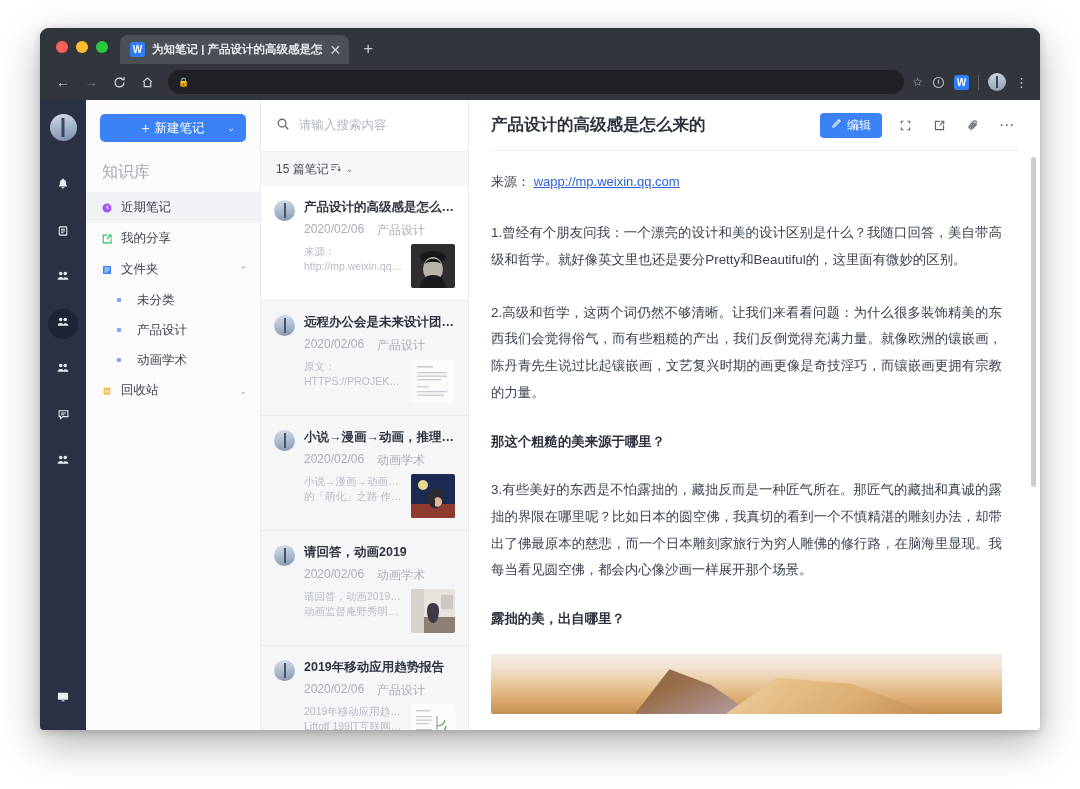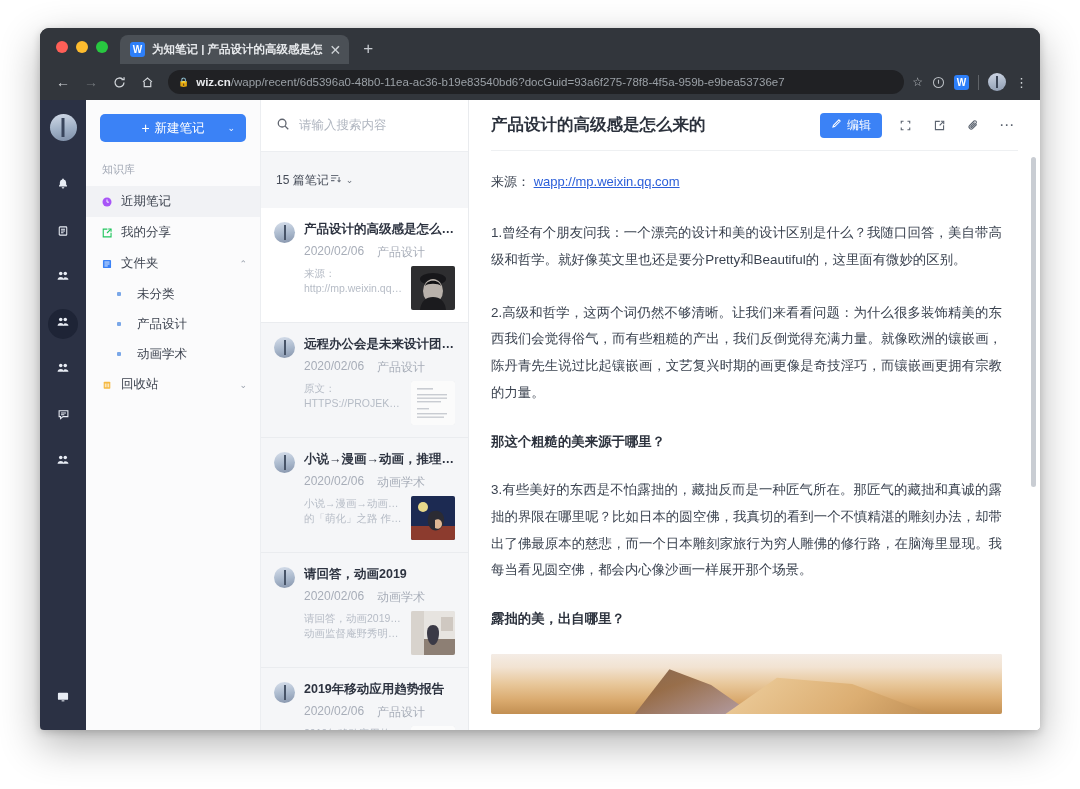--- a/index.html
+++ b/index.html
@@ -83,33 +83,33 @@
 
   
   .sidebar { width: 175px; background: #fbfbfc; border-right: 1px solid #eceef1; padding: 14px 0 0 0; flex: 0 0 auto; }
   .newnote {
     margin: 0 14px 20px 14px; height: 28px; background: #3b82f6; border-radius: 5px;
     display: flex; align-items: center; justify-content: center; gap: 5px;
     color: #fff; font-size: 12.5px; position: relative;
   }
   .newnote .plus { font-size: 14px; font-weight: 500; }
   .newnote .chev { position: absolute; right: 11px; font-size: 9px; opacity: .92; }
-  .kb-label { padding: 0 16px; font-size: 11px; color: #a2a8b4; margin-bottom: 9px; }
+  .kb-label { padding: 0 16px; font-size: 16px; color: #a2a8b4; margin-bottom: 9px; }
   .nav-item { height: 31px; display: flex; align-items: center; padding: 0 14px; gap: 8px;
               font-size: 12.5px; color: #3e4450; position: relative; }
   .nav-item.active { background: #f1f2f5; }
   .nav-ico { width: 13px; height: 13px; display: flex; align-items: center; justify-content: center; flex: 0 0 auto; }
   .nav-chev { position: absolute; right: 13px; font-size: 9px; color: #9aa1ad; }
   .sub-item { height: 30px; display: flex; align-items: center; padding: 0 14px 0 31px; gap: 16px;
               font-size: 12.5px; color: #3e4450; }
   .dot-sq { width: 4px; height: 4px; background: #7aa7e8; border-radius: 1px; flex: 0 0 auto; }
 
   
   .notelist { width: 208px; background: #f5f6f8; border-right: 1px solid #e9ebee; flex: 0 0 auto;
-              display: flex; flex-direction: column; gap: 11px; }
+              display: flex; flex-direction: column; }
   .searchbar { height: 52px; background: #fff; display: flex; align-items: center; gap: 9px; padding: 0 15px;
                border-bottom: 1px solid #eceef1; flex: 0 0 auto; }
   .search-ph { font-size: 12.5px; color: #b0b6c0; }
   .list-head { height: 34px; display: flex; align-items: center; justify-content: flex-start;
                padding: 0 13px 0 15px; background: #f5f6f8; flex: 0 0 auto; }
   .list-count { font-size: 12px; color: #464c58; }
   .sort-wrap { display: flex; align-items: center; gap: 4px; color: #6b717c; }
   .notes-scroll { flex: 1; overflow: hidden; }
   .note-item { padding: 13px 13px 12px 13px; display: flex; gap: 9px; background: #f5f6f8;
                border-bottom: 1px solid #eaecef; }
@@ -189,21 +189,20 @@
         </svg>
       </div>
       <div class="navbtn">
         <svg width="13" height="13" viewBox="0 0 16 16" fill="none" stroke="currentColor" stroke-width="1.5">
           <path d="M2.5 7.2 8 2.6l5.5 4.6"></path>
             <path d="M4 7v6.2h8V7"></path>
         </svg>
       </div>
       <div class="omnibox">
         <span class="lock">🔒</span>
-        <span class="url"><b>wiz.cn</b><span>/wapp/recent/6d5396a0-48b0-11ea-ac36-b19e83540bd6?docGuid=93a6f275-78f8-4f5a-959b-e9bea53736e7</span></span>
       </div>
       <div class="omni-right">
         <span class="oicon">☆</span>
         <span class="oicon">
           <svg width="13" height="13" viewBox="0 0 16 16" fill="none" stroke="currentColor" stroke-width="1.3">
             <circle cx="8" cy="8" r="6.2"></circle>
               <path d="M8 4.6v5"></path>
           </svg>
         </span>
         <span class="ext-wiz">W</span>

